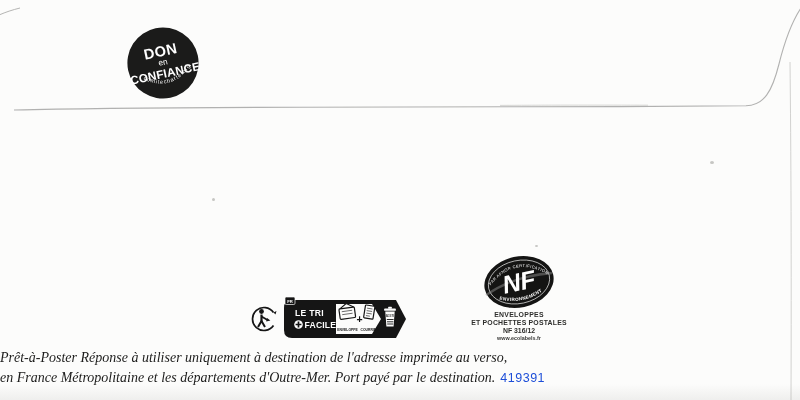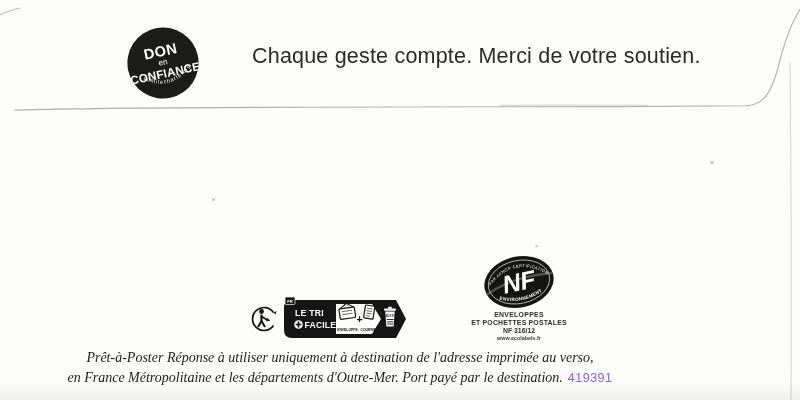--- a/index.html
+++ b/index.html
@@ -8,27 +8,27 @@
     background:#fcfcfb;
     font-family:"Liberation Sans",sans-serif;
   }
   .abs{position:absolute;}
   #headline{
     left:252px;top:44px;
     font-size:21.5px;font-weight:500;color:#2a2a29;letter-spacing:.2px;
     white-space:nowrap;
   }
   #footer{
-    left:0;top:348px;width:680px;text-align:center;
+    left:0;top:348px;width:680px;text-align:left;
     font-family:"Liberation Serif",serif;font-style:italic;
     font-size:14px;color:#1c1c1b;line-height:19.5px;
   }
   #footer .code{
     font-family:"Liberation Sans",sans-serif;font-style:normal;
-    font-size:12.5px;color:#8b5cf6;letter-spacing:.5px;margin-left:5px;
+    font-size:12.5px;color:#1d4ed8;letter-spacing:.5px;margin-left:5px;
   }
   #bottom-shade{
     left:0;top:384px;width:800px;height:16px;
     background:linear-gradient(to bottom,rgba(120,120,115,0) 0%,rgba(120,120,115,.10) 100%);
   }
   .speck{border-radius:50%;background:#c6c6c3;}
   svg text{font-family:"Liberation Sans",sans-serif;}
 </style>
 </head>
 <body>
@@ -54,21 +54,20 @@
       <text x="40" y="33" text-anchor="middle" fill="#ffffff" font-size="15" font-weight="bold" letter-spacing="0.5">DON</text>
       <text x="40" y="42" text-anchor="middle" fill="#ffffff" font-size="8.5">en</text>
       <text x="40" y="55" text-anchor="middle" fill="#ffffff" font-size="12" font-weight="bold" letter-spacing="0.2">CONFIANCE</text>
       <path id="stampArc" d="M 13,49 Q 40,73 67,49" fill="none"></path>
       <text font-size="5.6" fill="#ffffff" letter-spacing="0.9">
         <textPath href="#stampArc" startOffset="8%">comitecharte.org</textPath>
       </text>
     </g>
   </svg>
 
-  <div id="headline" class="abs">Chaque geste compte. Merci de votre soutien.</div>
 
   <svg class="abs" style="left:248px;top:297px" width="160" height="44" viewBox="0 0 160 44">
 
     <g>
       <path d="M 25.5,15.5 A 11.5,11.5 0 1 0 25.5,28.5" fill="none" stroke="#151515" stroke-width="1.7"></path>
       <path d="M25.5,15.5 l3,-1.5 l-1,3.4 z" fill="#151515"></path>
       <circle cx="13.5" cy="14.5" r="2.4" fill="#151515"></circle>
       <path d="M13.5,17.5 L13.5,25" stroke="#151515" stroke-width="2.2"></path>
       <path d="M13.5,24 L10,30 M13.5,24 L17,30" stroke="#151515" stroke-width="2"></path>
       <path d="M13.5,19.5 L19.5,23" stroke="#151515" stroke-width="1.8"></path>

